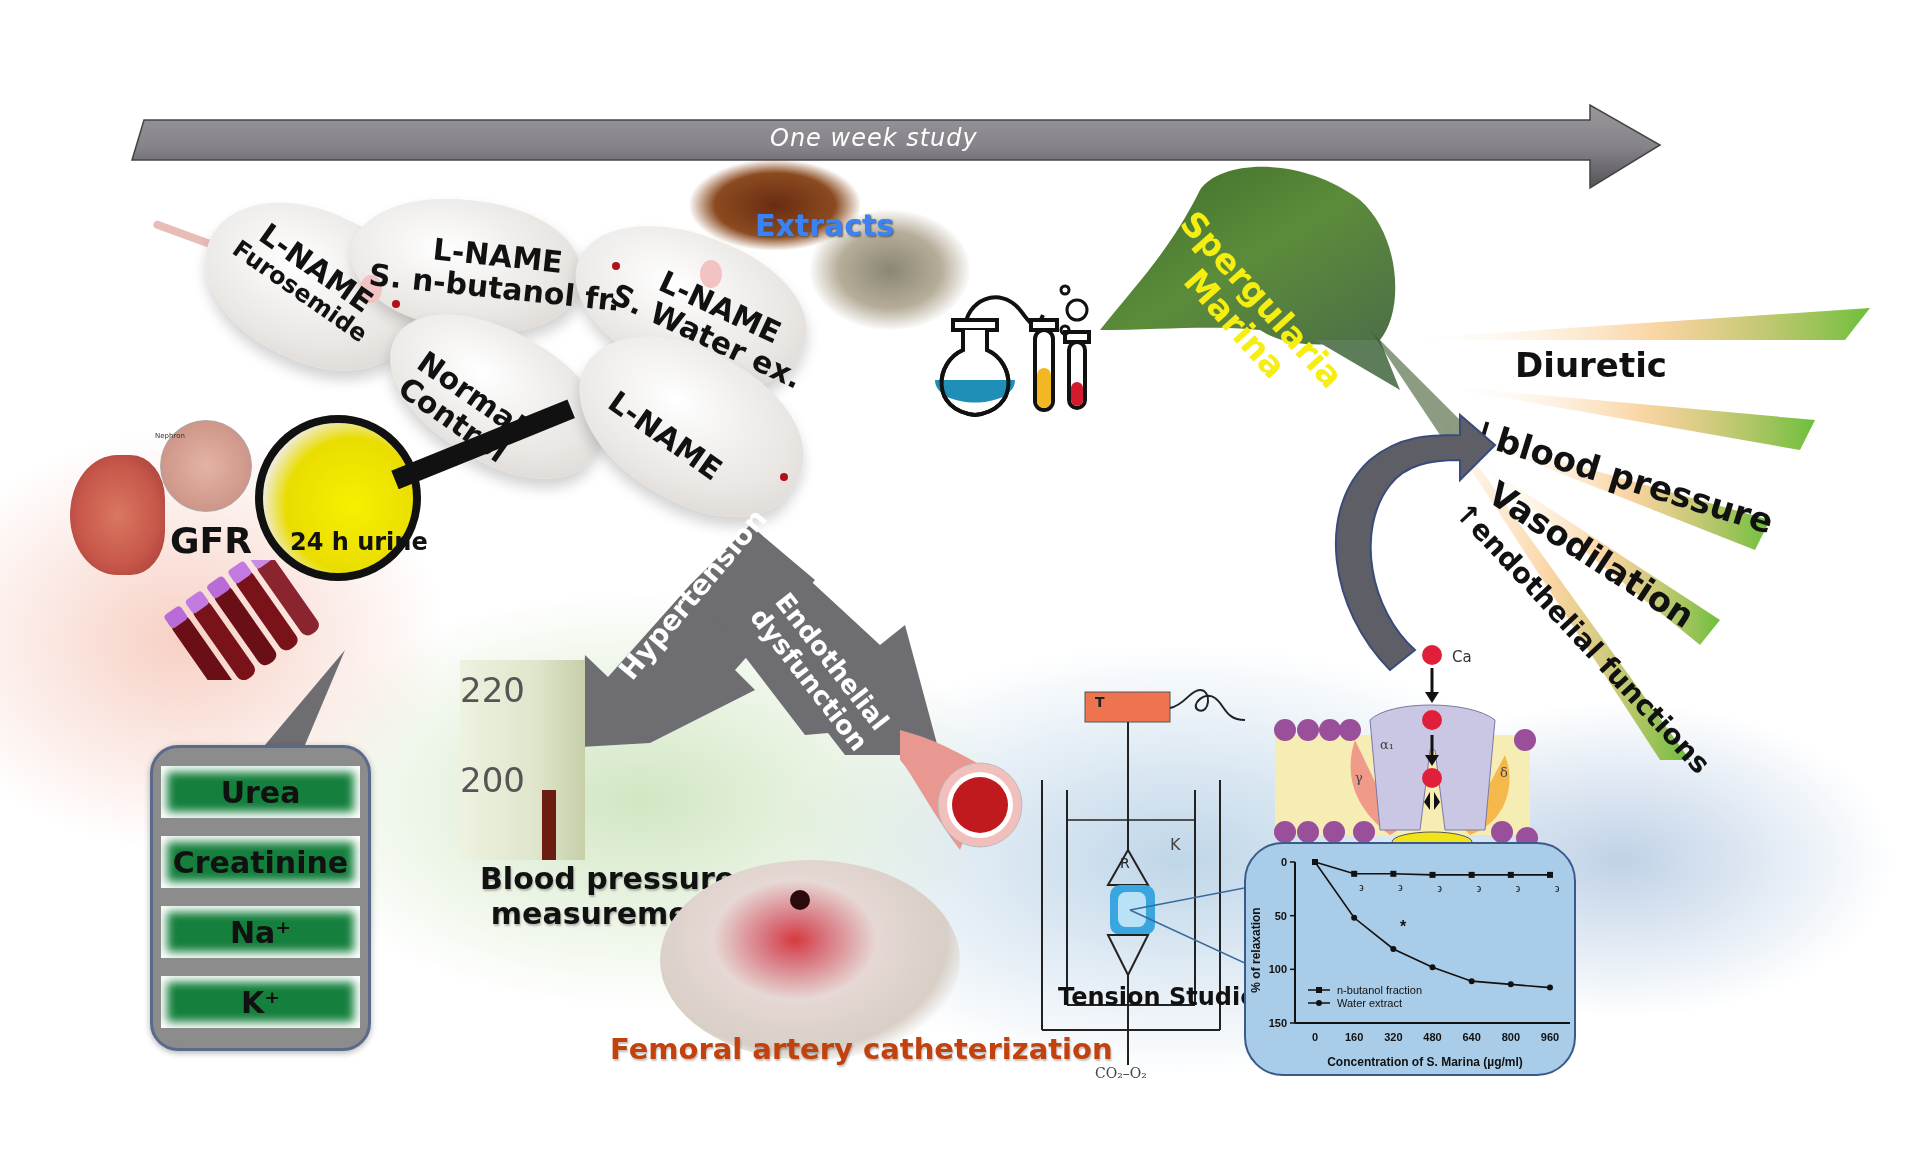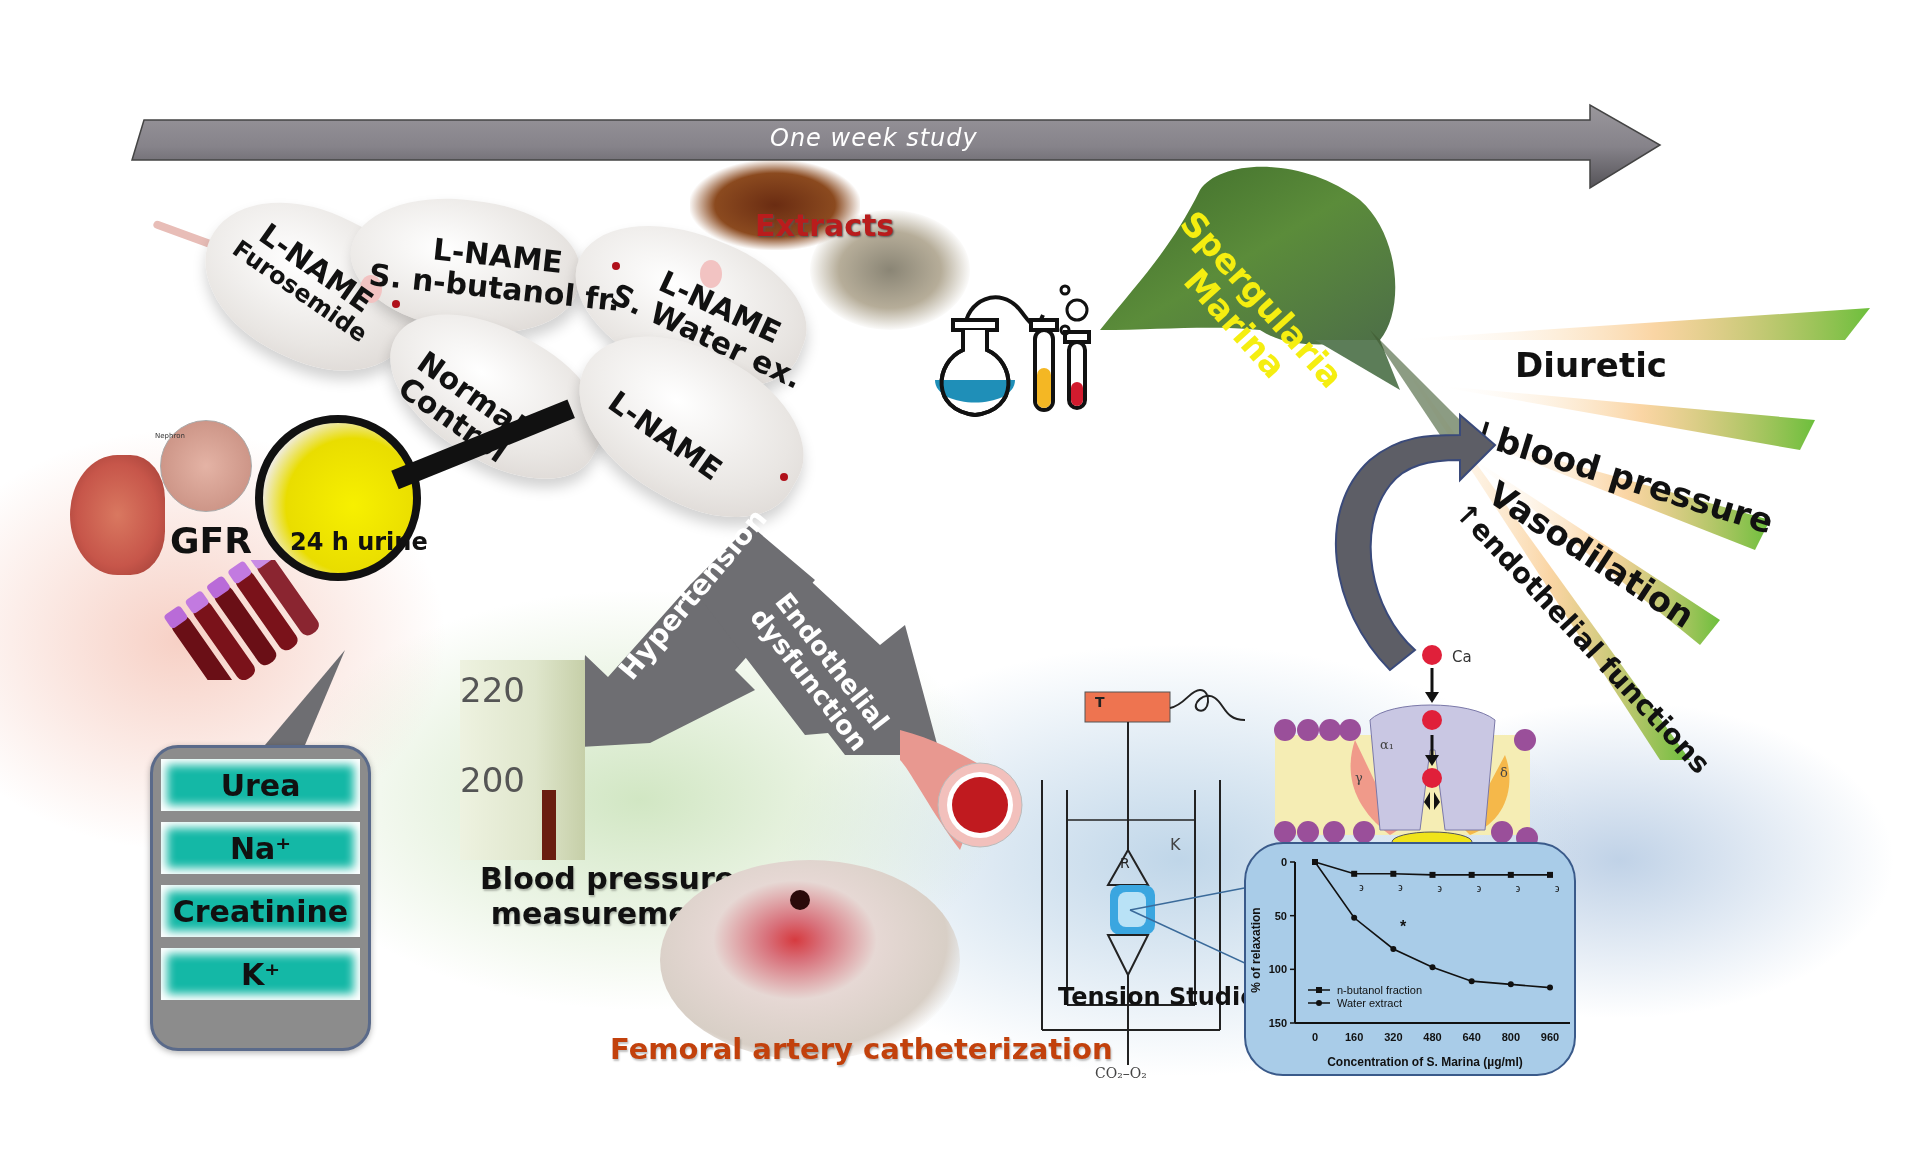--- a/index.html
+++ b/index.html
@@ -11,21 +11,21 @@
       radial-gradient(ellipse 520px 300px at 640px 800px, rgba(190,220,170,0.7), rgba(255,255,255,0) 70%),
       radial-gradient(ellipse 560px 300px at 1180px 860px, rgba(170,200,225,0.75), rgba(255,255,255,0) 72%),
       radial-gradient(ellipse 380px 220px at 1620px 860px, rgba(150,180,215,0.6), rgba(255,255,255,0) 72%);}
   .comic{font-family:"DejaVu Sans",sans-serif;font-weight:bold;color:#111;}
   .rat{position:absolute;border-radius:50% 45% 45% 50%;background:radial-gradient(ellipse at 40% 40%,#ffffff,#e9e6e3 60%,#d6d0cc);box-shadow:4px 8px 14px rgba(0,0,0,0.18);}
   .rat-ear{position:absolute;width:22px;height:28px;border-radius:50%;background:#f2c3c2;}
   .rat-eye{position:absolute;width:8px;height:8px;border-radius:50%;background:#b0101a;}
   .rat-tail{position:absolute;height:8px;background:#e8bdb7;border-radius:4px;}
   .label-rot{position:absolute;white-space:nowrap;font-size:30px;line-height:1.05;text-align:center;}
   .param-box{position:absolute;left:150px;top:745px;width:215px;height:300px;border:3px solid #5a6a8a;border-radius:28px;background:#8c8c8c;box-shadow:0 2px 6px rgba(0,0,0,0.3);overflow:hidden;}
-  .param-row{height:52px;margin:11px 8px;background:#14b8a6;box-shadow:0 0 10px 6px #fff inset;display:flex;align-items:center;justify-content:center;font-size:30px;font-weight:bold;color:#111;}
+  .param-row{height:52px;margin:18px 8px;background:#15803d;box-shadow:0 0 10px 6px #fff inset;display:flex;align-items:center;justify-content:center;font-size:30px;font-weight:bold;color:#111;}
   .effects-text{position:absolute;font-size:34px;font-weight:bold;color:#111;white-space:nowrap;transform-origin:left center;}
   svg text{font-family:"Liberation Sans",sans-serif;}
 </style>
 </head>
 <body>
 
 <div class="bg-wash"></div>
 
 <svg class="abs" style="left:130px;top:100px" width="1540" height="90">
   <defs>
@@ -68,21 +68,21 @@
 <div class="label-rot comic" style="left:400px;top:375px;transform:rotate(35deg);">
   <div>Normal</div>
   <div>Control</div>
 </div>
 <div class="label-rot comic" style="left:600px;top:420px;transform:rotate(35deg);">
   <div>L-NAME</div>
 </div>
 
 <div class="abs" style="left:690px;top:160px;width:170px;height:90px;border-radius:40%;background:radial-gradient(ellipse,#6a2c12,#8b4a1f 50%,rgba(255,255,255,0) 72%);"></div>
 <div class="abs" style="left:810px;top:210px;width:160px;height:120px;border-radius:50%;background:radial-gradient(ellipse,#8a8575,#b6ad99 45%,rgba(255,255,255,0) 72%);"></div>
-<div class="abs comic" style="left:755px;top:208px;font-size:30px;color:#b91c1c;text-shadow:1px 1px 2px #555;">Extracts</div>
+<div class="abs comic" style="left:755px;top:208px;font-size:30px;color:#3b82f6;text-shadow:1px 1px 2px #555;">Extracts</div>
 
 <svg class="abs" style="left:925px;top:280px" width="200" height="140">
   <path d="M40,50 C40,20 75,5 95,30 C105,42 110,55 118,35" fill="none" stroke="#111" stroke-width="4"></path>
   <rect x="28" y="40" width="44" height="10" fill="#fff" stroke="#111" stroke-width="4"></rect>
   <path d="M38,50 L38,70 C10,82 5,130 50,135 C95,130 90,82 62,70 L62,50" fill="#fff" stroke="#111" stroke-width="4"></path>
   <path d="M10,100 C10,130 90,130 90,100 Z" fill="#1f8fb8"></path>
   <path d="M38,50 L38,70 C10,82 5,130 50,135 C95,130 90,82 62,70 L62,50" fill="none" stroke="#111" stroke-width="4"></path>
   <rect x="106" y="40" width="26" height="10" fill="#fff" stroke="#111" stroke-width="4"></rect>
   <rect x="110" y="50" width="18" height="80" rx="9" fill="#fff" stroke="#111" stroke-width="4"></rect>
   <rect x="112" y="88" width="14" height="40" rx="7" fill="#f4b724"></rect>
@@ -156,22 +156,22 @@
     <rect x="124" y="20" width="20" height="90" rx="8" fill="#8a2530"></rect>
       <rect x="124" y="10" width="20" height="16" rx="4" fill="#c98ce4"></rect>
   </g>
 </svg>
 <svg class="abs" style="left:245px;top:650px" width="120" height="100">
   <polygon points="100,0 60,95 20,95" fill="#6e6e72"></polygon>
 </svg>
 
 <div class="param-box">
   <div class="param-row">Urea</div>
+  <div class="param-row">Creatinine</div>
   <div class="param-row">Na⁺</div>
-  <div class="param-row">Creatinine</div>
   <div class="param-row">K⁺</div>
 </div>
 
 <svg class="abs" style="left:580px;top:515px" width="380" height="260">
   <polygon points="170,10 235,65 155,155 175,175 70,228 0,232 5,140 28,162 110,70 " fill="#6e6e72"></polygon>
   <polygon points="170,10 300,130 325,110 360,240 265,240 248,218 225,220 110,70 150,40" fill="#6e6e72"></polygon>
 </svg>
 <div class="abs comic" style="left:612px;top:665px;font-size:28px;color:#fff;transform:rotate(-50deg);transform-origin:left top;">Hypertension</div>
 <div class="abs comic" style="left:790px;top:585px;font-size:26px;color:#fff;transform:rotate(52deg);transform-origin:left top;line-height:1.1;text-align:center;">
   <div>Endothelial</div>

